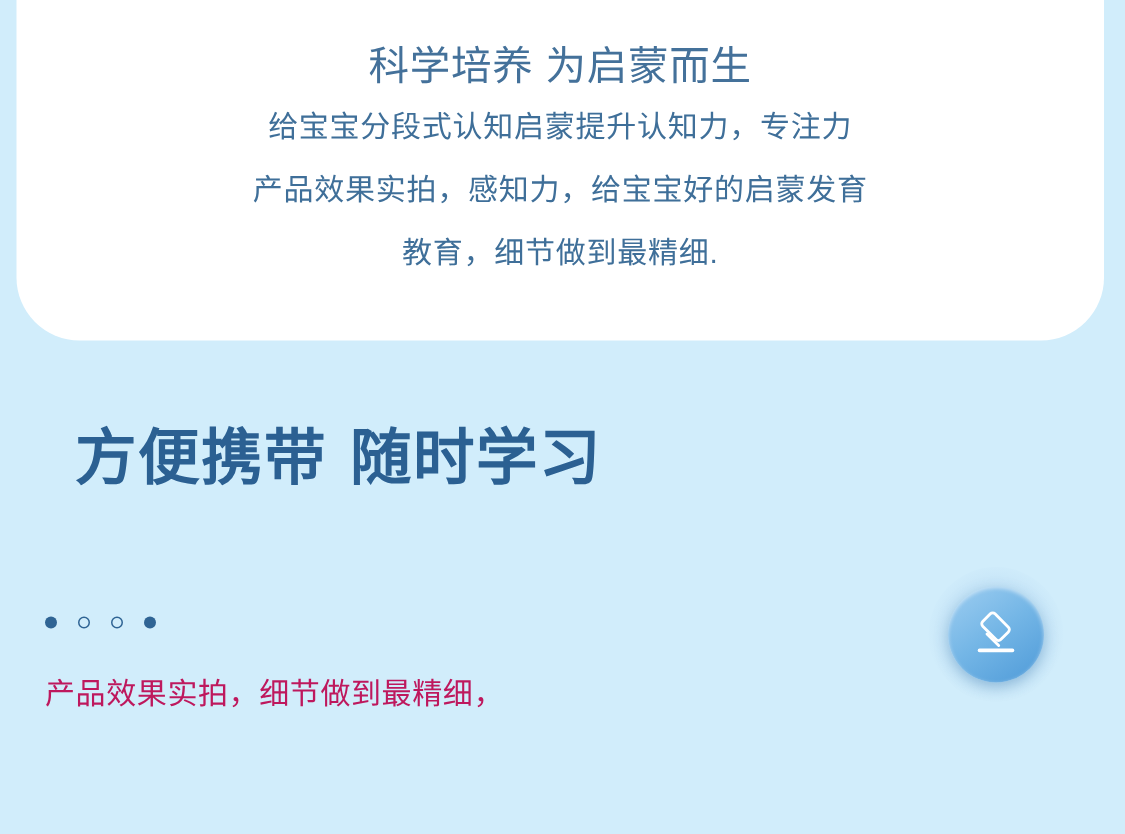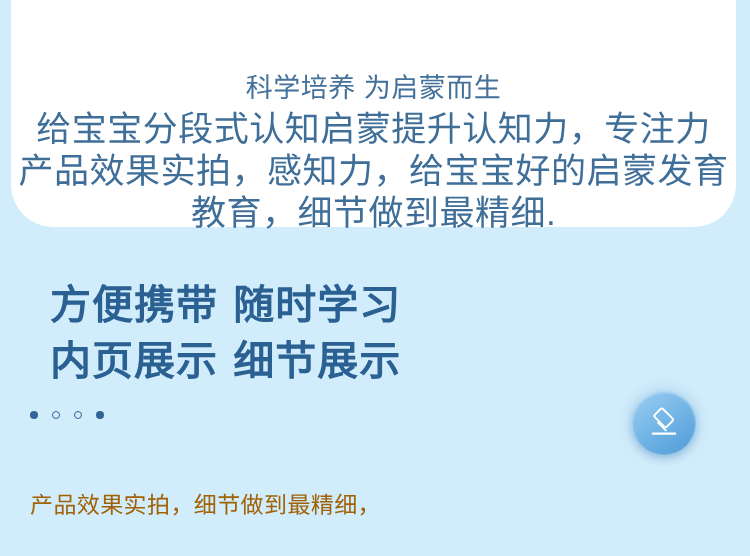--- a/index.html
+++ b/index.html
@@ -43,24 +43,23 @@
     color: #3d6e96;
     font-weight: 400;
     letter-spacing: 0.5px;
     white-space: nowrap;
     text-align: center;
   }
   .hero-line.lead {
     font-size: 27px;
     line-height: 40px;
     color: #44719a;
-    margin-top: 44px;
   }
   .hero-line.body {
-    font-size: 35px;
+    font-size: 20px;
     line-height: 42px;
     color: #3f6f99;
   }
 
   
   .lower {
     position: absolute;
     left: 0;
     top: 226px;
     width: 750px;
@@ -106,26 +105,25 @@
     border: 1.6px solid #2f6494;
   }
 
   
   .caption {
     position: absolute;
     left: 30px;
     top: 448px;
   }
   .caption-line {
-    color: #a16207;
-    font-size: 23px;
+    color: #be185d;
+    font-size: 20px;
     line-height: 31px;
     letter-spacing: 0.4px;
     white-space: nowrap;
-    margin-top: 42px;
   }
 
   
   .badge-wrap {
     position: absolute;
     left: 619px;
     top: 378px;
     width: 90px;
     height: 90px;
   }
@@ -168,21 +166,20 @@
     <div class="hero-line lead">科学培养 为启蒙而生</div>
     <div class="hero-line body">给宝宝分段式认知启蒙提升认知力，专注力</div>
     <div class="hero-line body">产品效果实拍，感知力，给宝宝好的启蒙发育</div>
     <div class="hero-line body">教育，细节做到最精细.</div>
   </div>
 
   <div class="lower">
 
     <div class="headline-block">
       <div class="headline">方便携带 随时学习</div>
-      <div class="headline">内页展示 细节展示</div>
     </div>
 
   </div>
 
   <div class="dots">
     <span class="dot filled"></span>
     <span class="dot hollow"></span>
     <span class="dot hollow"></span>
     <span class="dot filled"></span>
   </div>

